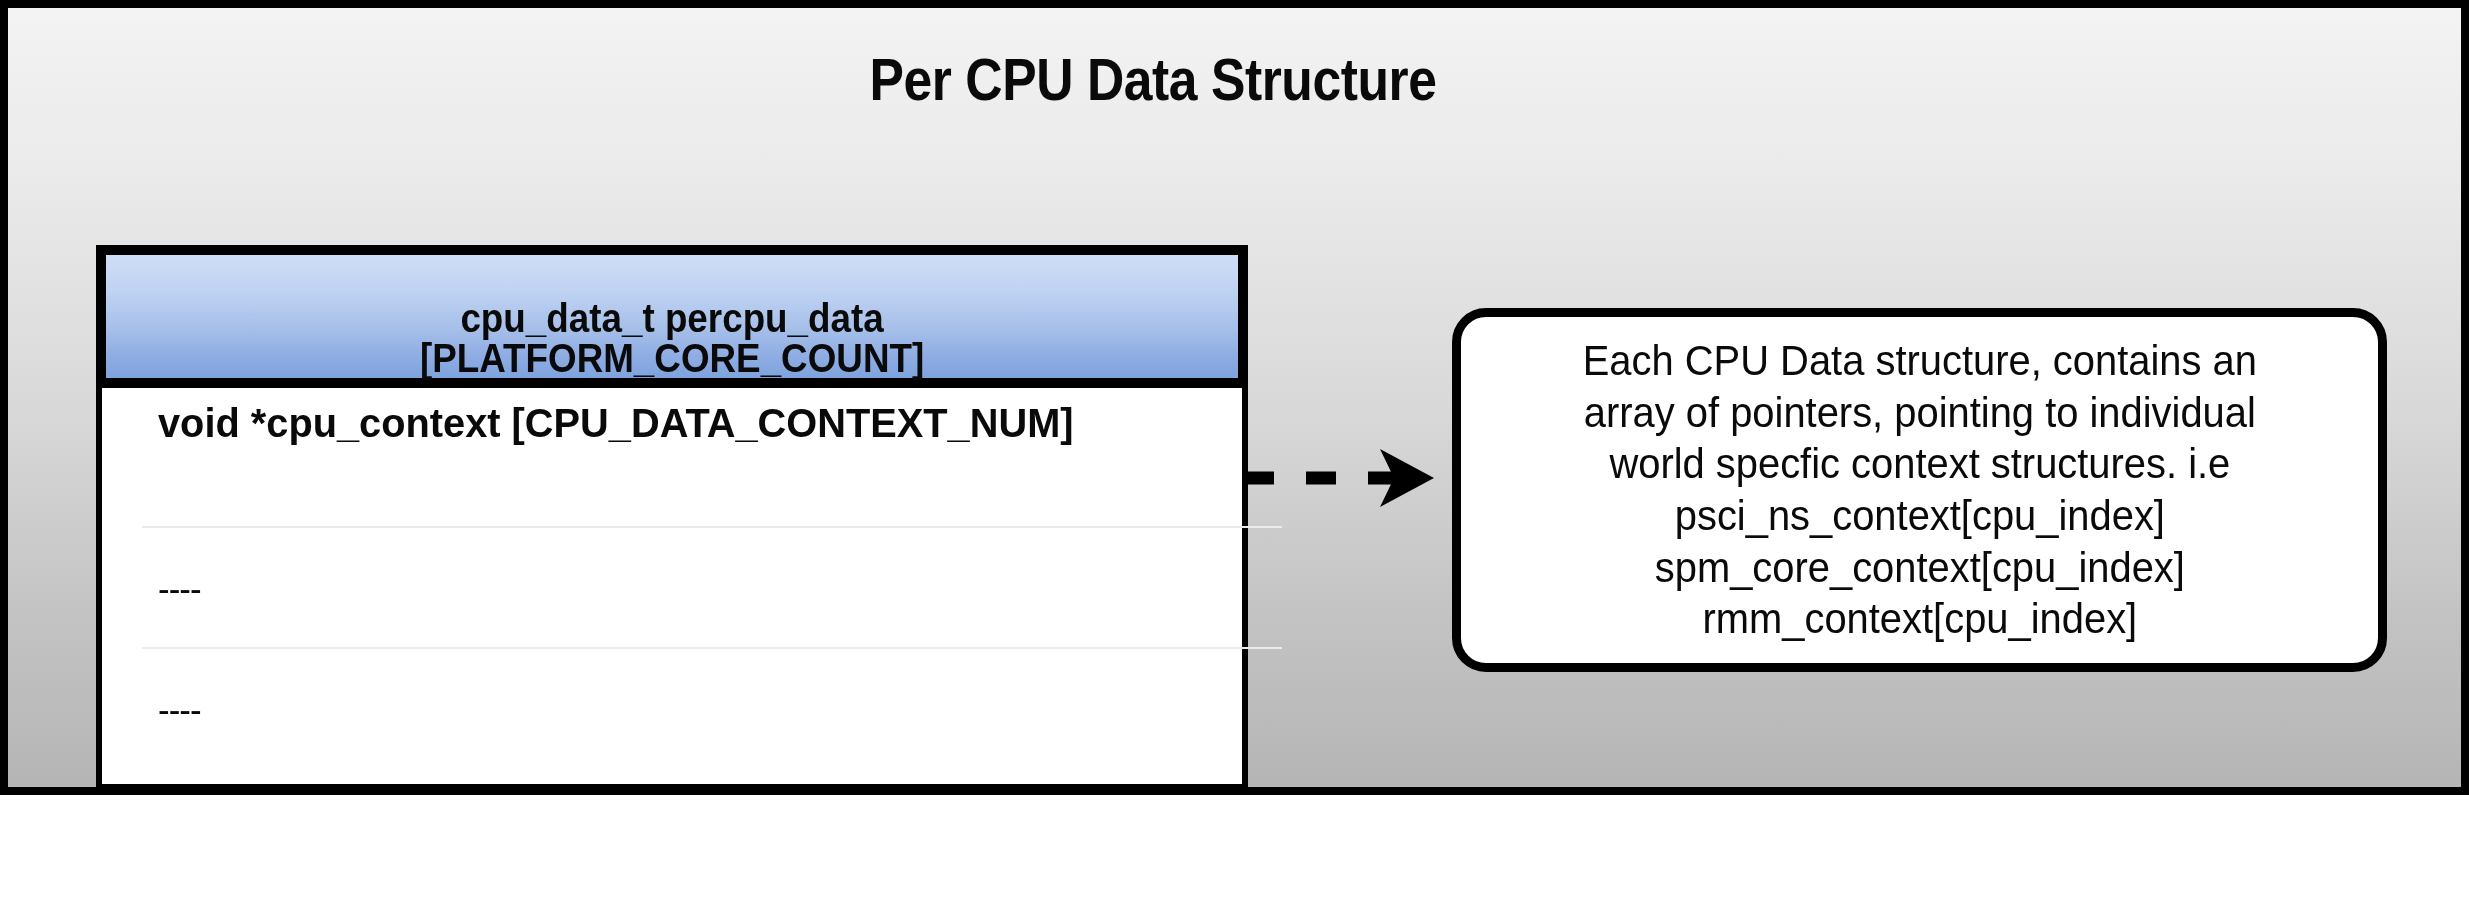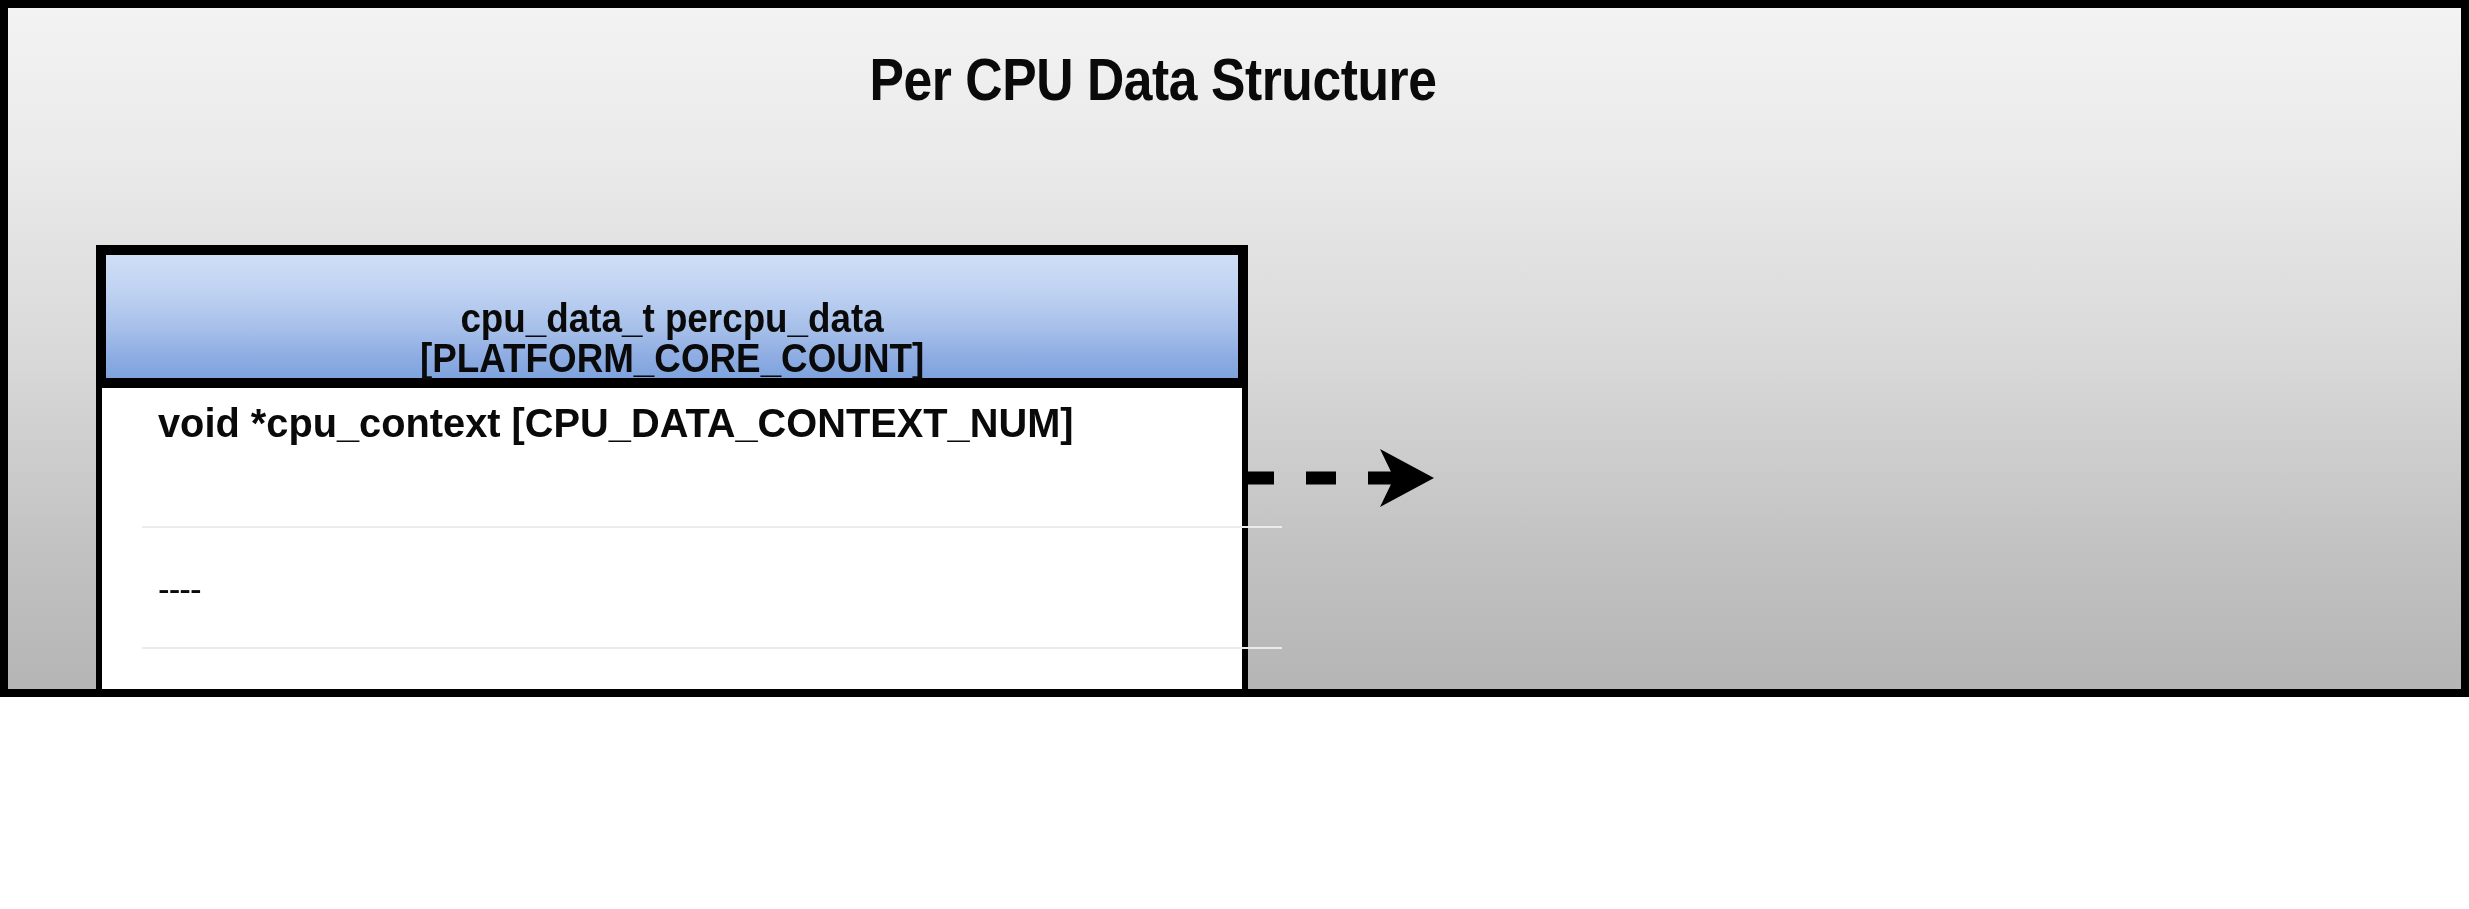--- a/index.html
+++ b/index.html
@@ -3,21 +3,21 @@
 <meta charset="utf-8">
 <style>
   html, body {
     margin: 0;
     padding: 0;
     background: #ffffff;
   }
   #canvas {
     position: relative;
     width: 2469px;
-    height: 697px;
+    height: 795px;
     box-sizing: border-box;
     border: 8px solid #000000;
     background: linear-gradient(to bottom, #f3f3f3 0%, #eaeaea 22%, #d8d8d8 52%, #c3c3c3 78%, #b5b5b5 100%);
     overflow: hidden;
     font-family: "Liberation Sans", sans-serif;
   }
 
   
   #diagram-title {
     position: absolute;
@@ -165,14 +165,22 @@
       </div>
     </div>
 
   </div>
 
   <svg id="dashed-arrow" viewBox="0 0 190 66">
     <line x1="0" y1="33" x2="152" y2="33" stroke="#000000" stroke-width="13" stroke-dasharray="30 32"></line>
     <path d="M 136 4 L 190 33 L 136 62 L 150 33 Z" fill="#000000"></path>
   </svg>
 
+  <div id="callout-box">
+    <div id="callout-text">Each CPU Data structure, contains an
+array of pointers, pointing to individual
+world specfic context structures. i.e
+psci_ns_context[cpu_index]
+spm_core_context[cpu_index]
+rmm_context[cpu_index]</div>
+  </div>
 
 </div>
 
 </body></html>

